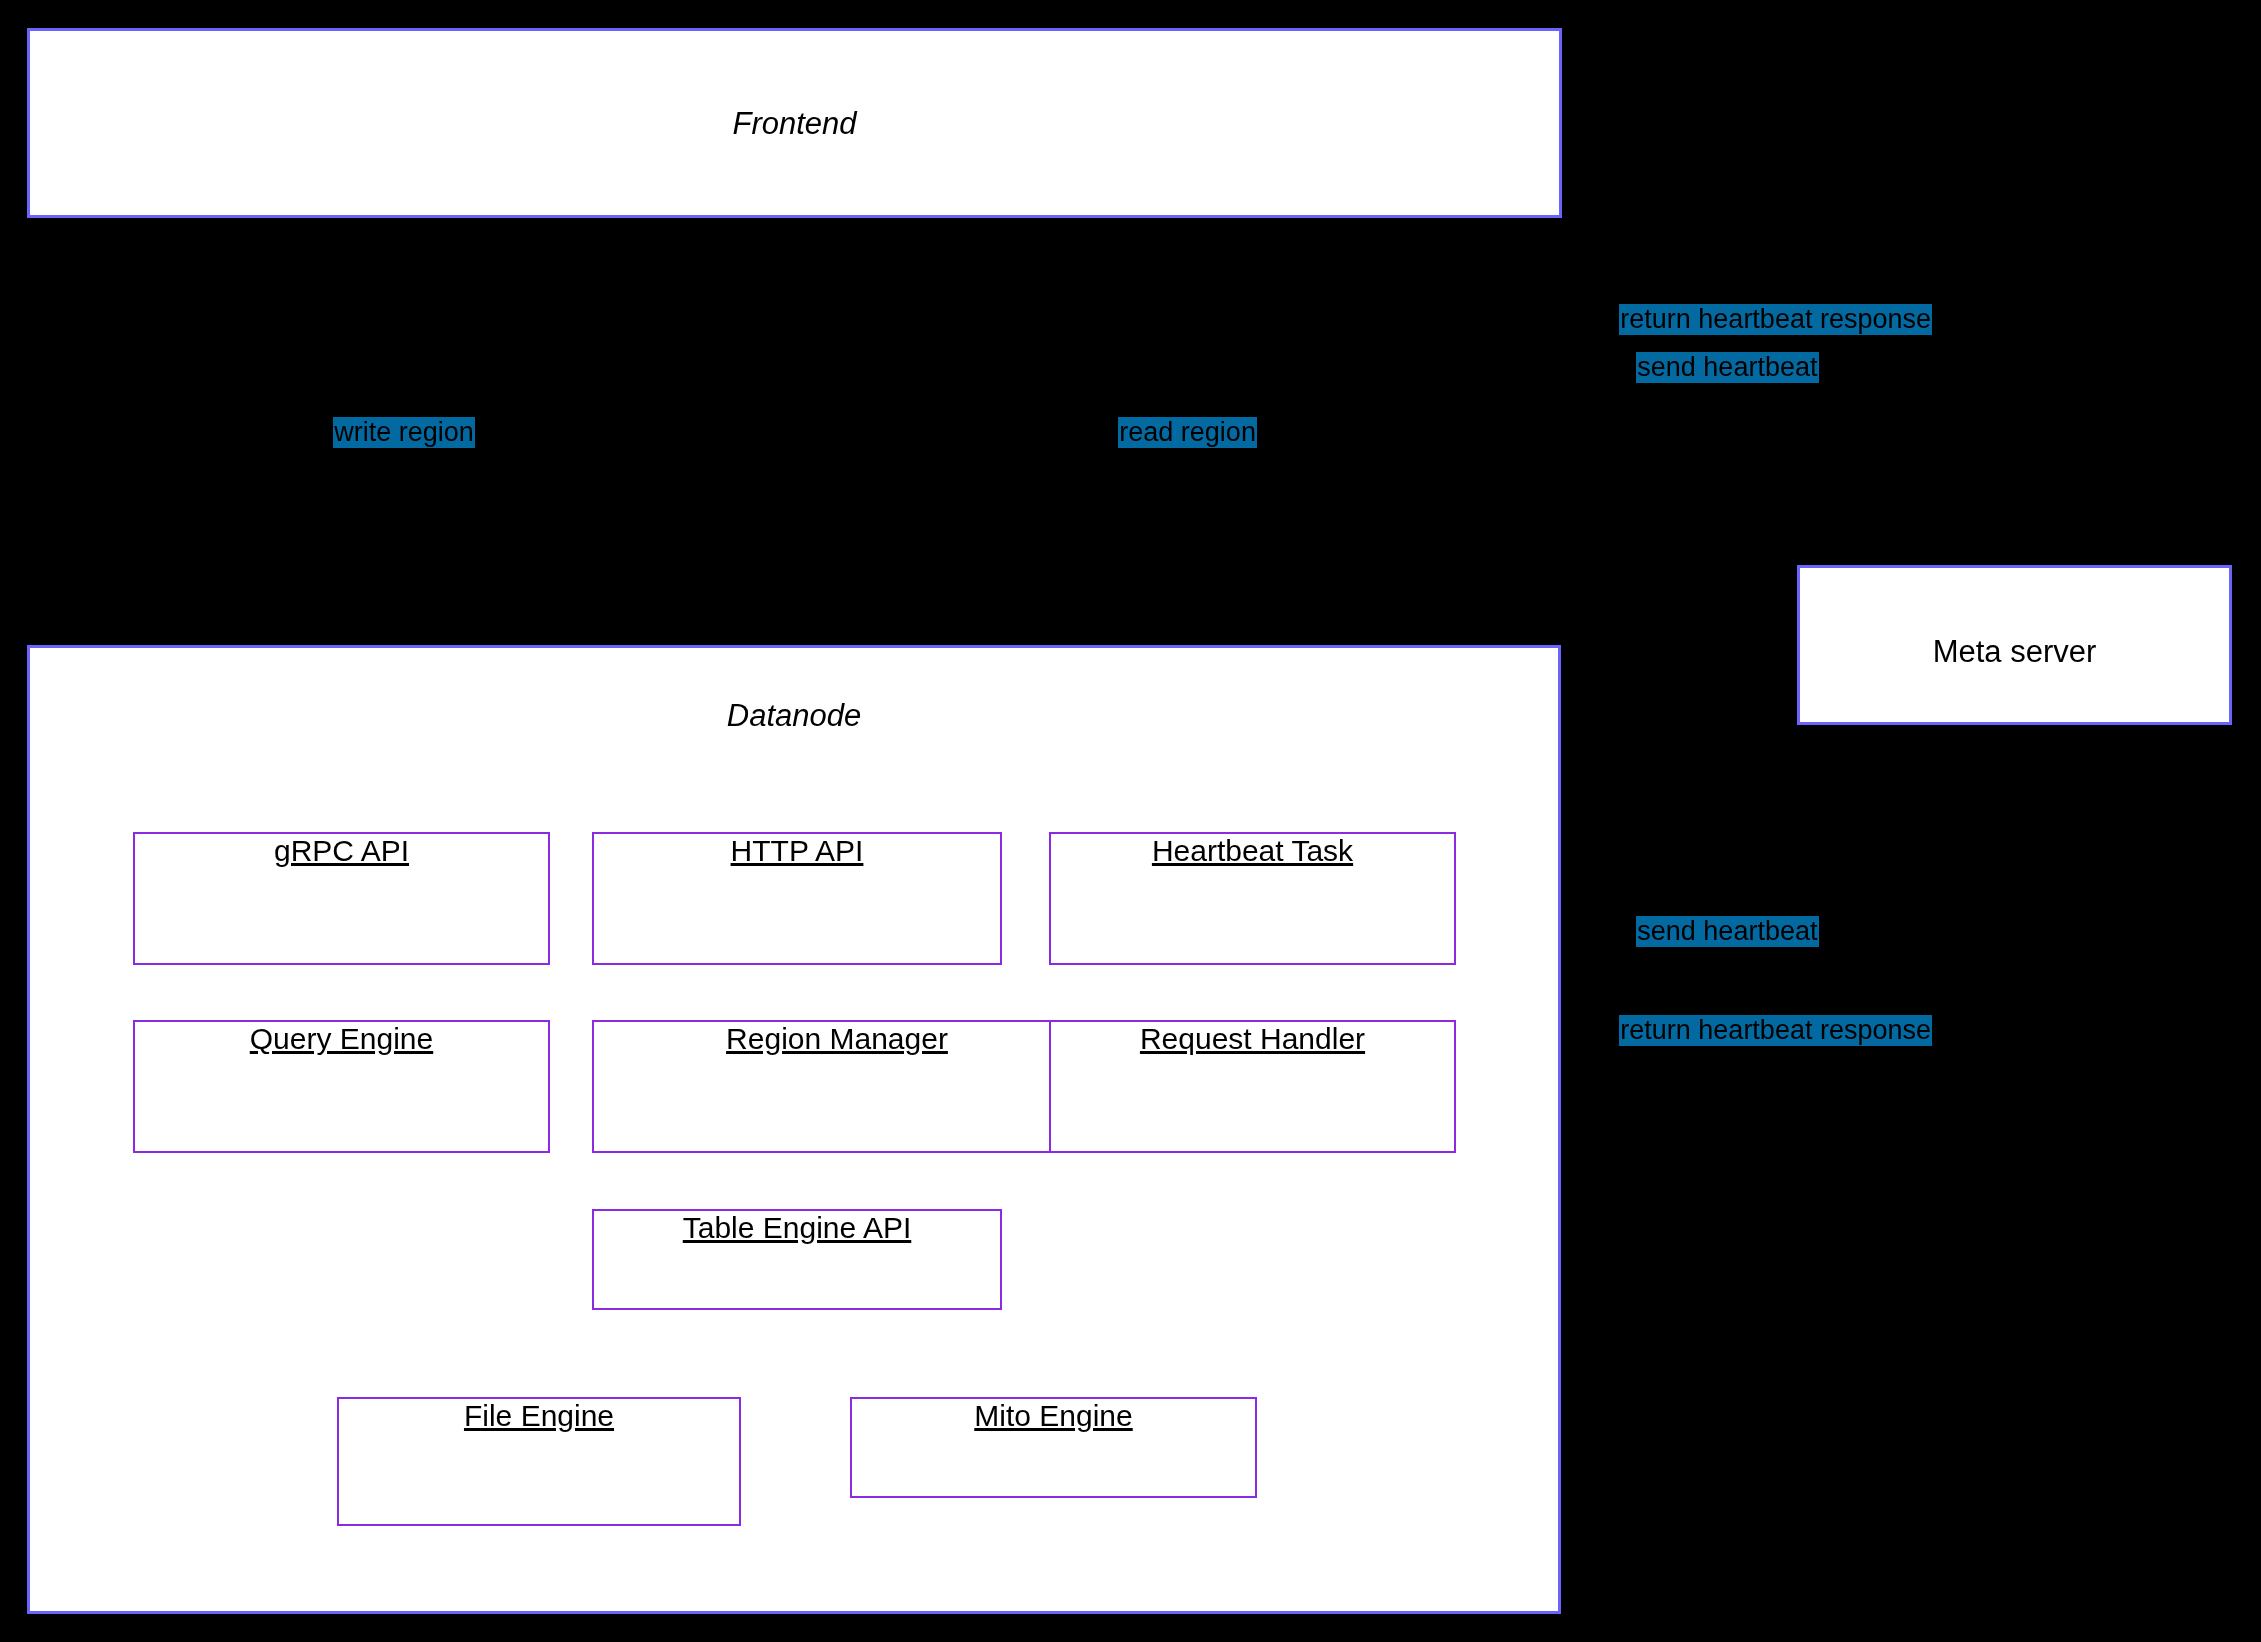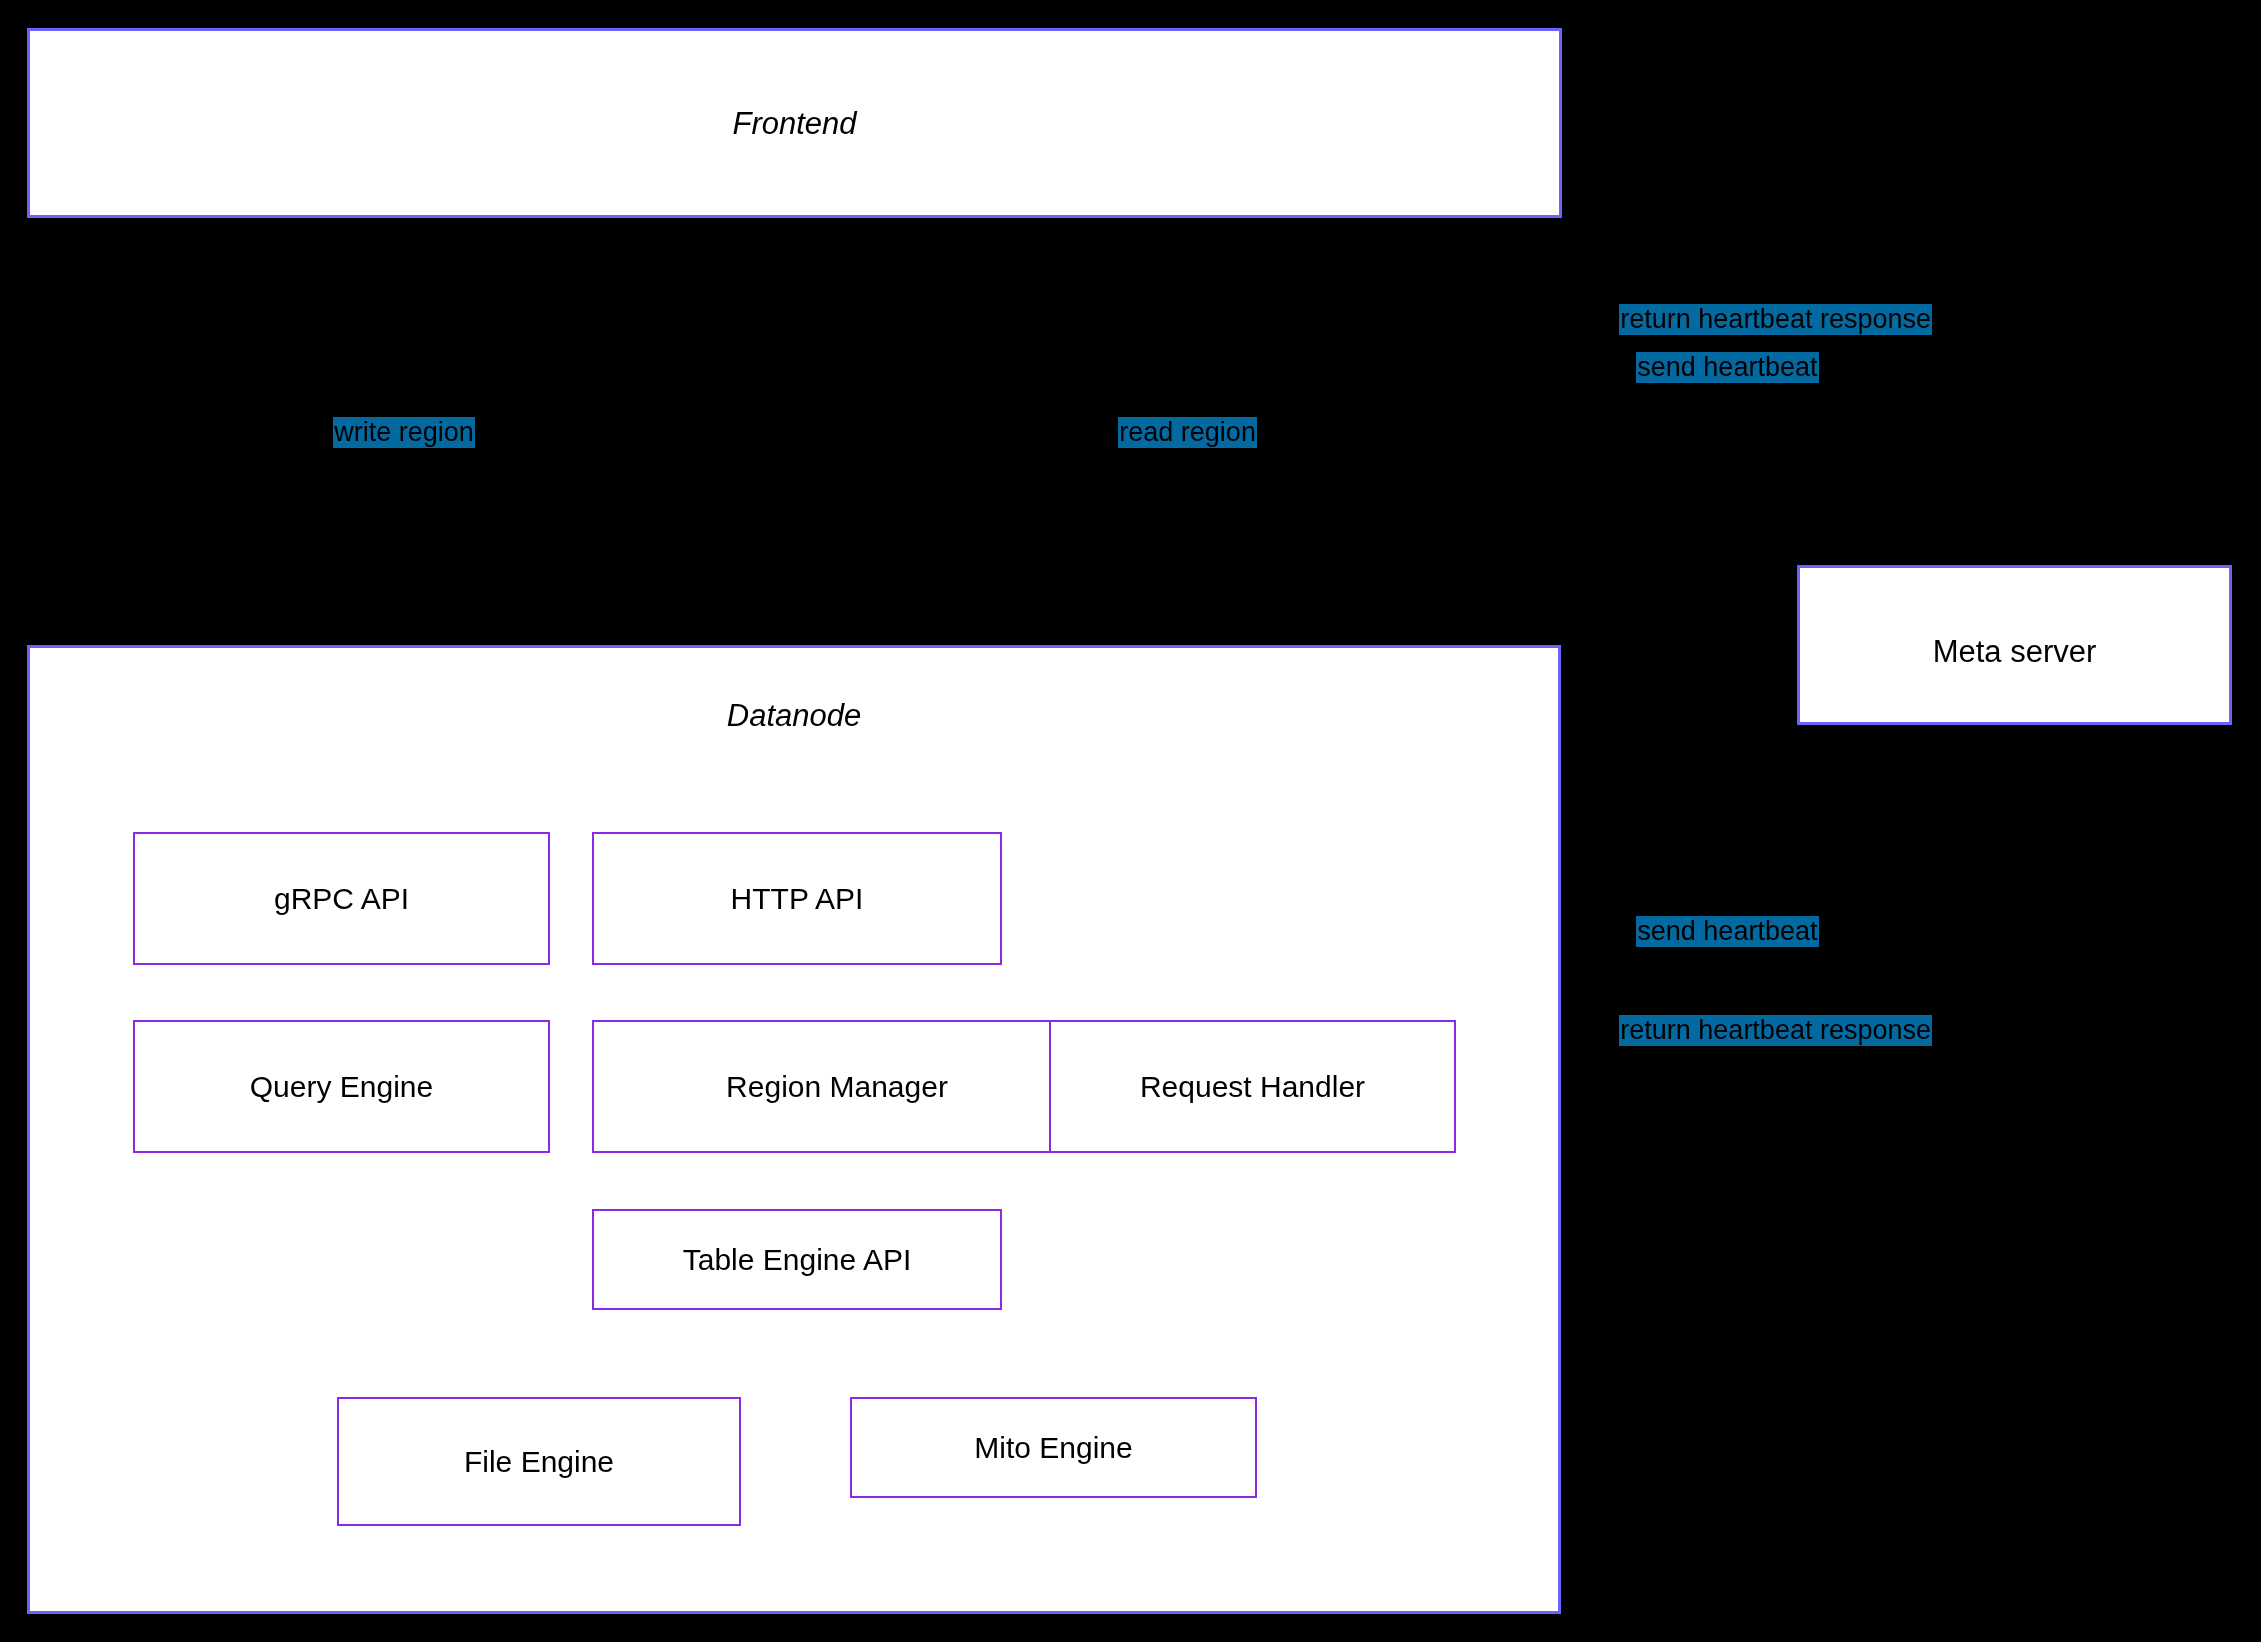--- a/index.html
+++ b/index.html
@@ -6,22 +6,22 @@
   body{width:2261px;height:1643px;position:relative;overflow:hidden;
        font-family:"Liberation Sans",sans-serif;}
   .canvas{position:absolute;inset:0;background:#000000;}
   
   .node-outer{position:absolute;background:#ffffff;border:3.4px solid #6C63FF;
               box-sizing:border-box;}
   .node-outer > .node-title{position:absolute;left:0;right:0;text-align:center;
               color:#000;font-size:31px;line-height:35px;white-space:nowrap;}
   
   .node-inner{position:absolute;background:#ffffff;border:2.7px solid #8A2BE2;
-              box-sizing:border-box;display:flex;align-items:center;
-              justify-content:center;}
+              box-sizing:border-box;display:flex;
+              justify-content:center;text-decoration:underline;}
   .node-inner span{color:#000;font-size:30px;line-height:34px;white-space:nowrap;}
   
   .edge-label{position:absolute;background:#0369a1;color:#000000;
               font-size:27px;line-height:31px;white-space:nowrap;
               padding:0 1.3px;box-sizing:border-box;}
   
   .edges{position:absolute;inset:0;pointer-events:none;}
 </style>
 </head>
 <body>
@@ -59,20 +59,23 @@
   <div class="node-outer" style="left:27px;top:645px;width:1534px;height:969px;">
     <div class="node-title" style="top:50px;font-style:italic;">Datanode</div>
   </div>
 
   <div class="node-inner" style="left:133px;top:832px;width:417px;height:133px;">
     <span>gRPC API</span>
   </div>
   <div class="node-inner" style="left:592px;top:832px;width:410px;height:133px;">
     <span>HTTP API</span>
   </div>
+  <div class="node-inner" style="left:1049px;top:832px;width:407px;height:133px;">
+    <span>Heartbeat Task</span>
+  </div>
 
   <div class="node-inner" style="left:133px;top:1020px;width:417px;height:133px;">
     <span>Query Engine</span>
   </div>
   <div class="node-inner" style="left:592px;top:1020px;width:490px;height:133px;">
     <span>Region Manager</span>
   </div>
   <div class="node-inner" style="left:1049px;top:1020px;width:407px;height:133px;">
     <span>Request Handler</span>
   </div>

